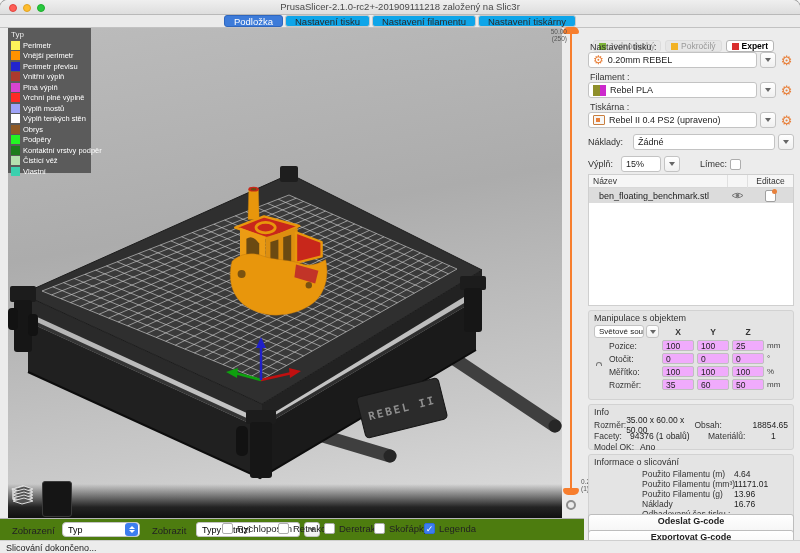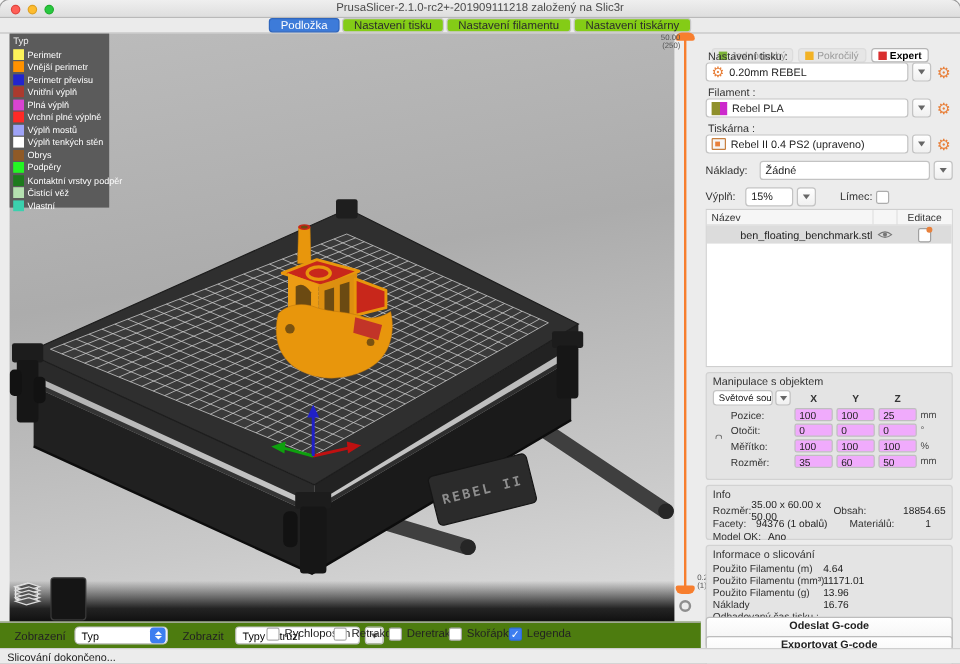--- a/index.html
+++ b/index.html
@@ -11,21 +11,21 @@
   .titlebar{position:absolute;left:0;top:0;width:100%;height:15px;
     background:linear-gradient(#efefef,#dedede);border-bottom:1px solid #b9b9b9;}
   .tl{position:absolute;top:4px;width:8px;height:8px;border-radius:50%;}
   .tl.close{left:9px;background:#ff5f57;border:1px solid #e0443e;}
   .tl.min{left:23px;background:#febc2e;border:1px solid #dea123;}
   .tl.zoom{left:37px;background:#28c840;border:1px solid #1dad2b;}
   .title-text{display:block;text-align:center;font-size:9.5px;line-height:14px;color:#4a4a4a;}
   
   .tabbar{position:absolute;left:0;top:15px;width:100%;height:13px;background:#ebebeb;
     border-bottom:1px solid #c2c2c2;display:flex;justify-content:center;align-items:center;gap:2px;}
-  .tab{height:12px;line-height:11px;padding:0 9px;font-size:9.5px;color:#2b2b2b;background:#84cc16;
+  .tab{height:12px;line-height:11px;padding:0 9px;font-size:9.5px;color:#2b2b2b;background:#0ea5e9;
     border:1px solid #c8c8c8;border-radius:3px;cursor:default;}
   .tab.active{background:#3d7bd9;border-color:#2f66bd;color:#fff;}
   
   .viewport{position:absolute;left:8px;top:28px;width:554px;height:490px;
     background:linear-gradient(170deg,#bcbcbc 0%,#acacac 40%,#c9c9c9 78%,#dedede 100%);}
   .viewport svg{position:absolute;left:0;top:0;}
   .darkband{position:absolute;left:0;right:0;bottom:0;height:34px;
     background:linear-gradient(rgba(18,18,18,0),rgba(16,16,16,.9) 68%,#101010);}
   .viewbtns{position:absolute;left:2px;bottom:1px;display:flex;gap:2px;z-index:3;}
   .viewbtn{width:30px;height:36px;display:flex;align-items:center;justify-content:center;
@@ -75,21 +75,21 @@
     background:#f6f6f6;position:relative;}
   .printer-ic i{position:absolute;left:2px;top:2px;width:4px;height:4px;background:#e8813c;}
   .objlist{position:absolute;left:0;top:146px;width:206px;height:132px;background:#fff;
     border:1px solid #cfcfcf;}
   .objhead{display:flex;align-items:center;height:13px;font-size:8.5px;color:#333;
     border-bottom:1px solid #d8d8d8;background:#f6f6f6;}
   .objhead .h-name{flex:1;padding-left:4px;}
   .objhead .h-eye{width:20px;border-left:1px solid #e0e0e0;height:100%;}
   .objhead .h-edit{width:46px;text-align:center;border-left:1px solid #e0e0e0;line-height:13px;}
   .objrow{display:flex;align-items:center;height:15px;background:#dcdcdc;font-size:9px;}
-  .objrow .r-name{flex:1;padding-left:10px;overflow:hidden;white-space:nowrap;text-align:right;}
+  .objrow .r-name{flex:1;padding-left:10px;overflow:hidden;white-space:nowrap;}
   .objrow .r-eye{width:20px;display:flex;justify-content:center;}
   .objrow .r-edit{width:46px;display:flex;justify-content:center;}
   .editic{width:11px;height:12px;border:1px solid #a0a0a0;border-radius:2px;background:#fff;position:relative;}
   .editic i{position:absolute;right:-2px;top:-2px;width:5px;height:5px;border-radius:50%;background:#e8813c;}
   .group{position:absolute;left:0;width:206px;background:#e4e4e4;border:1px solid #d2d2d2;
     border-radius:3px;padding:2px 5px;}
   .gtitle{font-size:9px;color:#333;margin-bottom:2px;}
   .man-grid{display:grid;grid-template-columns:12px 50px 32px 32px 32px 20px;gap:2px 3px;align-items:center;}
   .man-combo{grid-column:1 / 3;display:flex;gap:2px;}
   .man-combo .combo{height:13px;}
@@ -101,21 +101,21 @@
     font-size:8.5px;padding:0 3px;display:flex;align-items:center;}
   .man-unit{font-size:8px;color:#444;}
   .padlock{width:8px;height:6px;background:#777;border-radius:1px;position:relative;margin:4px 0 0 1px;}
   .padlock:before{content:"";position:absolute;left:1px;top:-4px;width:4px;height:3px;
     border:1.5px solid #777;border-bottom:none;border-radius:3px 3px 0 0;}
   .inforow{display:flex;height:11px;align-items:center;font-size:8.5px;}
   .inforow .l1{width:36px;color:#333;}
   .inforow .v1{width:78px;}
   .inforow .l2{width:40px;color:#333;}
   .inforow .v2{flex:1;margin-left:23px;}
-  .slrow{display:flex;height:10px;align-items:center;font-size:8.5px;}
+  .slrow{display:flex;height:10px;align-items:center;font-size:8.5px;margin-left:48px;}
   .slrow .sl{width:92px;color:#333;white-space:nowrap;}
   .slrow .sv{flex:1;}
   .gbtn{position:absolute;left:0;width:206px;height:26px;background:linear-gradient(#fff,#f1f1f1);
     border:1px solid #bdbdbd;border-radius:3px;font-size:9px;font-weight:700;color:#222;
     text-align:center;line-height:13px;}
   
   .toolbar{position:absolute;left:0;top:518px;width:584px;height:22px;background:#4d7c0f;
     border-top:1px solid #b5b5b5;}
   .tb-label{position:absolute;top:6px;font-size:9.5px;color:#222;}
   .mac-select{position:absolute;left:62px;top:3px;width:78px;height:15px;background:#fff;

